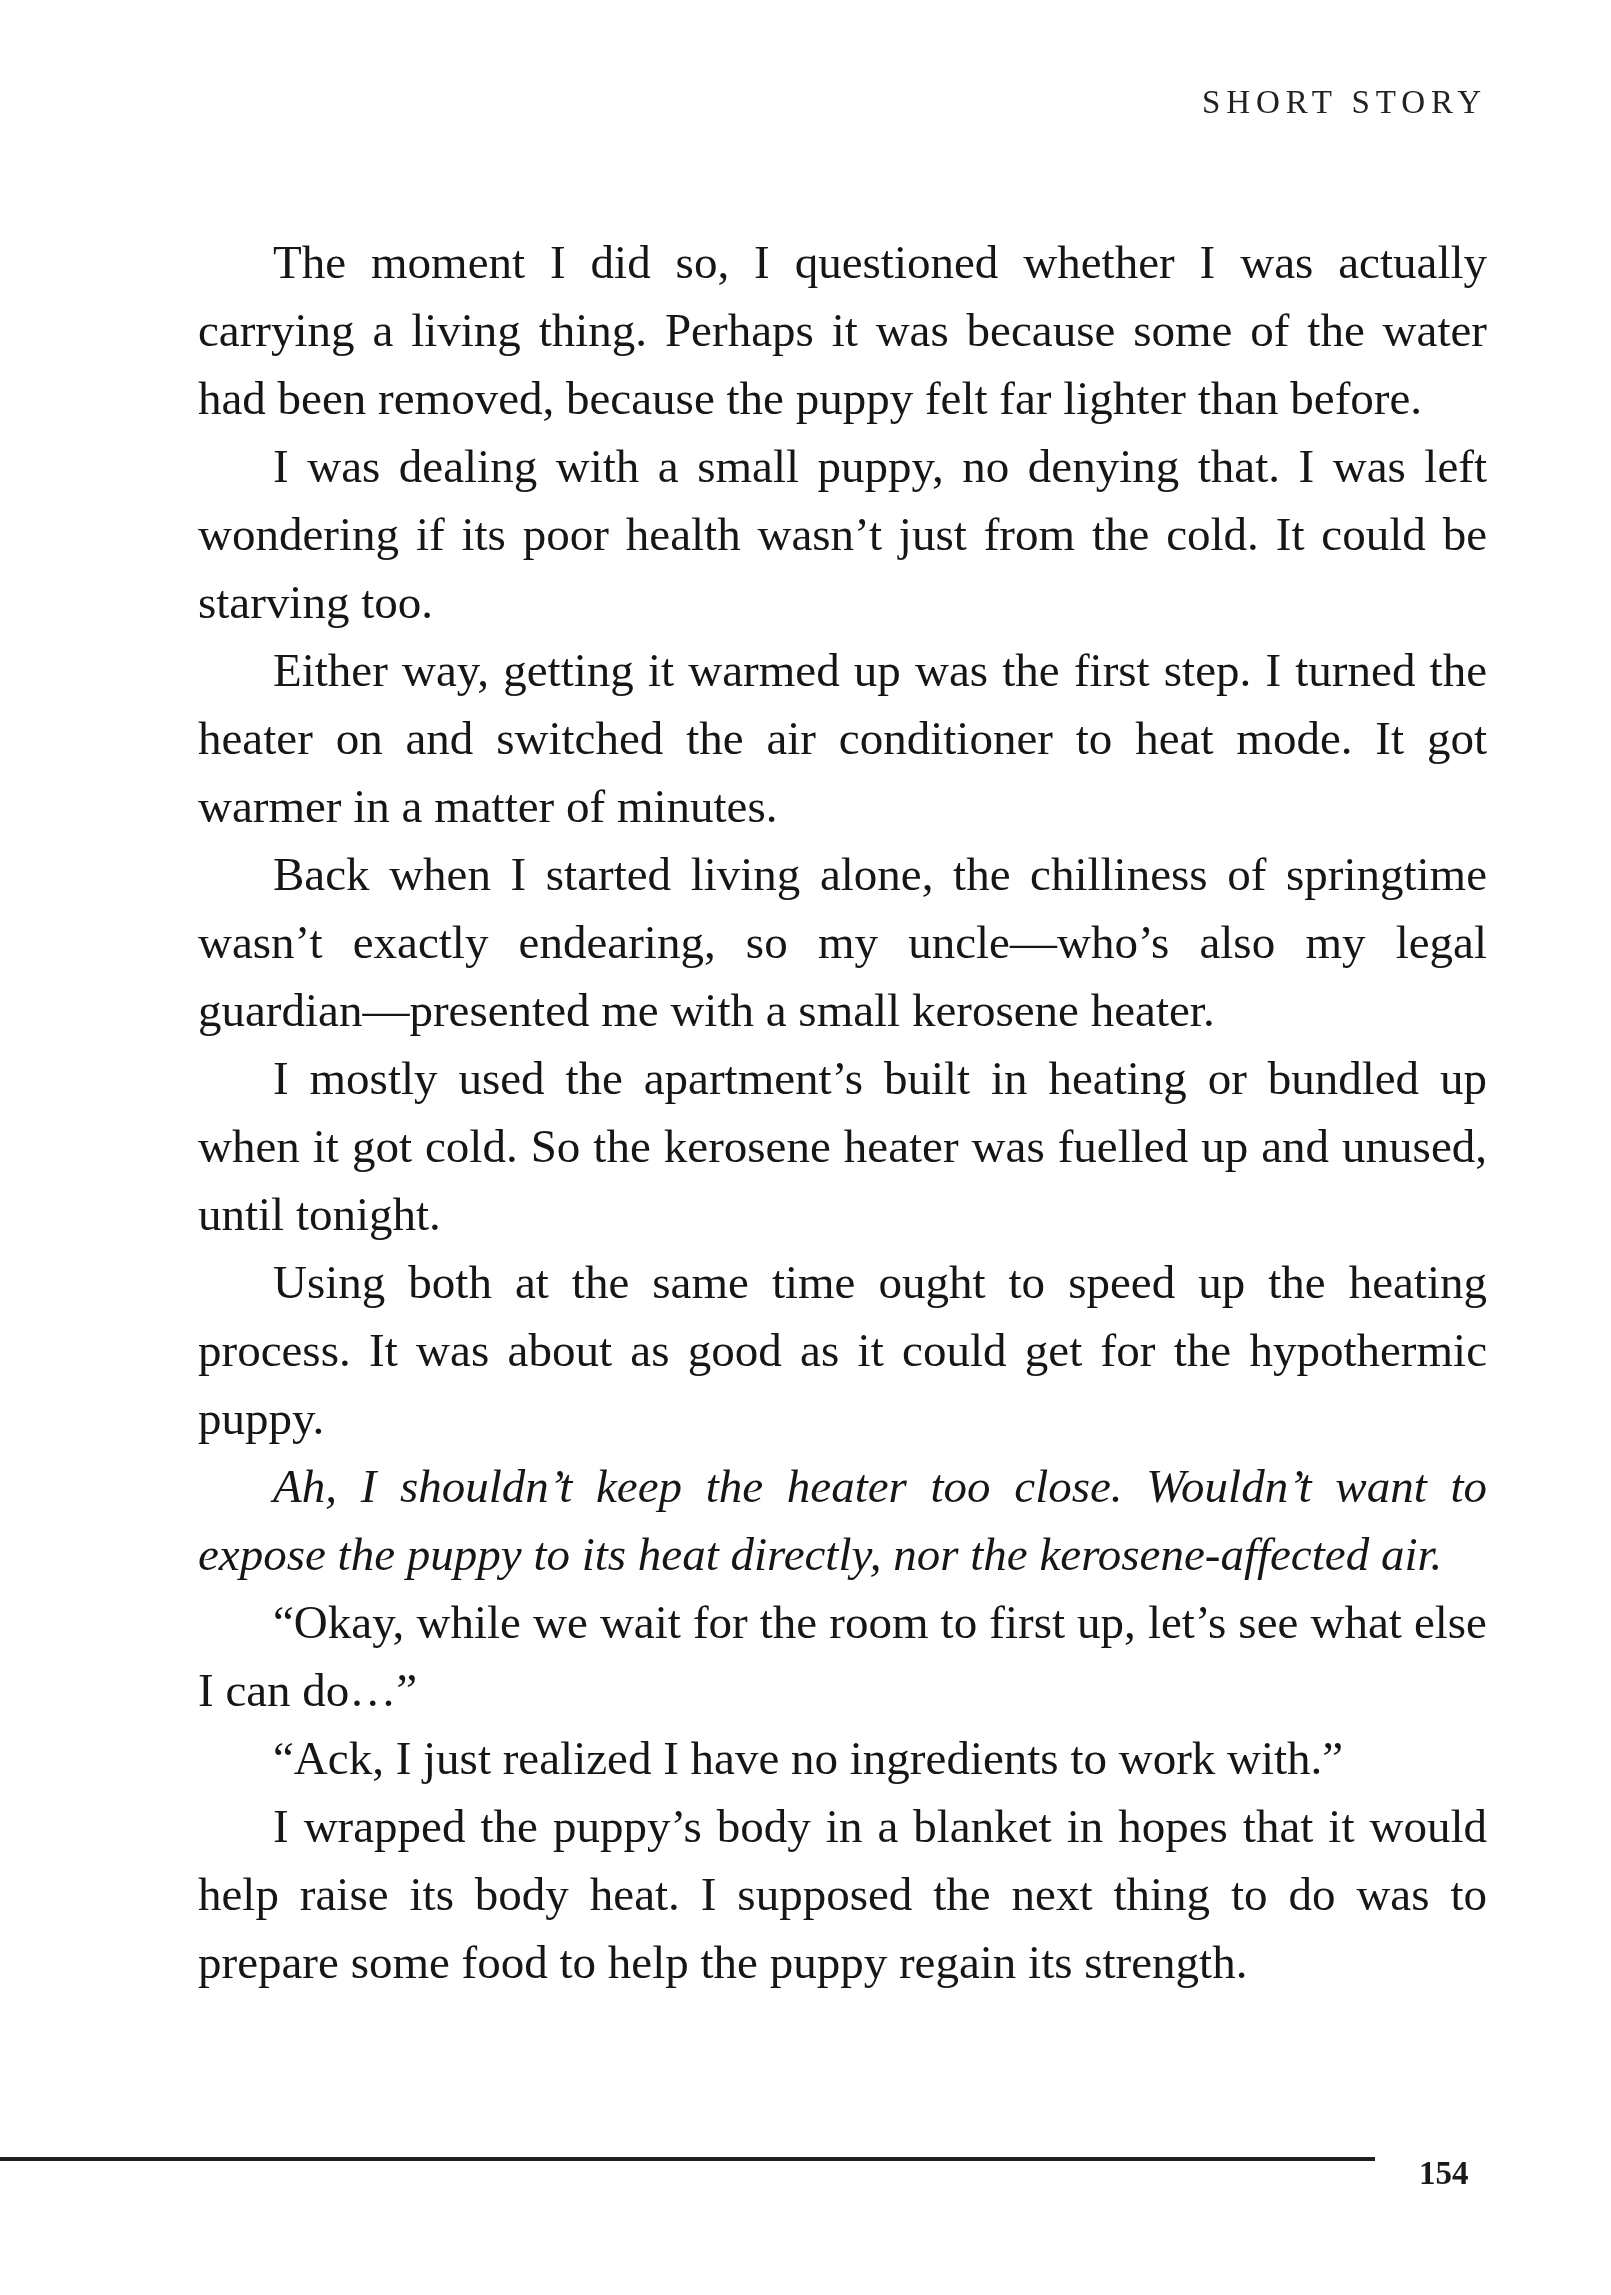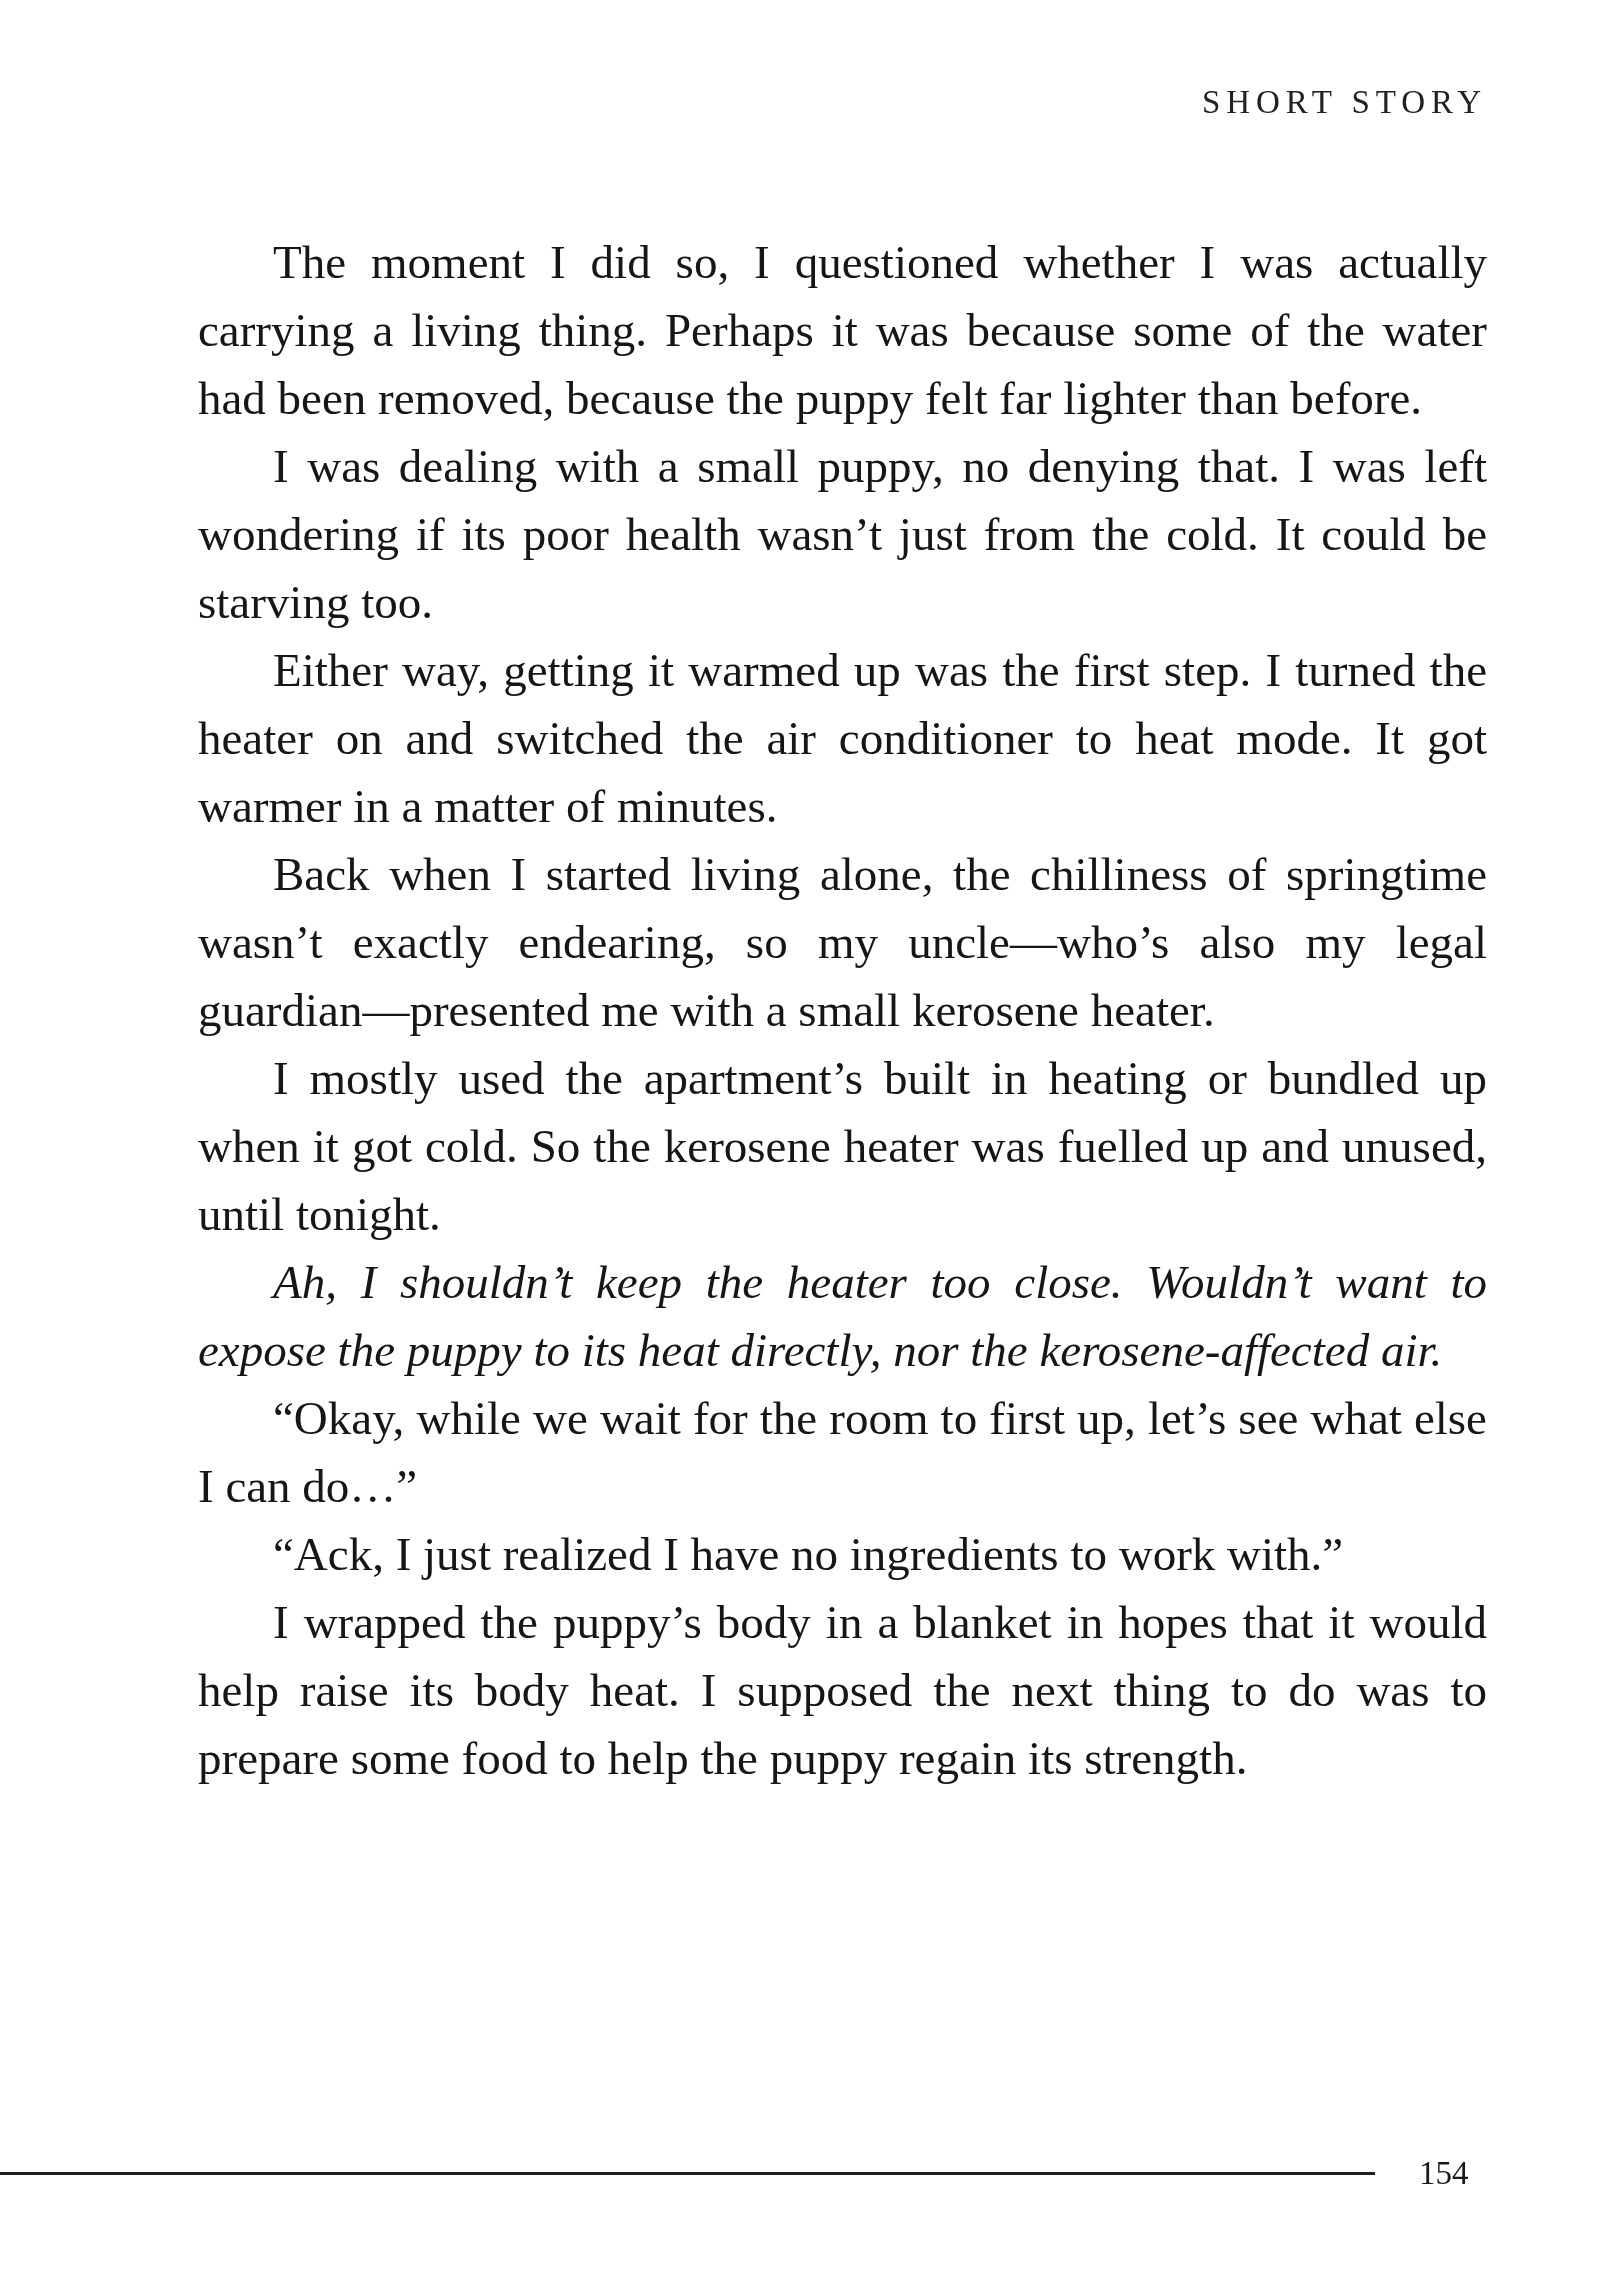--- a/index.html
+++ b/index.html
@@ -42,21 +42,21 @@
   }
   .story-body p.italic {
     font-style: italic;
   }
   .page-footer {
     position: absolute;
     left: 0;
     top: 2157px;
     width: 1611px;
     display: flex;
-    align-items: center;
+    font-weight: bold;
   }
   .footer-rule {
     width: 1375px;
     height: 3.6px;
     background: #1f1f1f;
     flex: 0 0 auto;
   }
   .page-number {
     flex: 0 0 auto;
     margin-left: 44px;
@@ -71,20 +71,21 @@
 <div class="page">
 
   <div class="running-header">SHORT STORY</div>
 
   <div class="story-body">
     <p class="para">The moment I did so, I questioned whether I was actually carrying a living thing. Perhaps it was because some of the water had been removed, because the puppy felt far lighter than before.</p>
     <p class="para">I was dealing with a small puppy, no denying that. I was left wondering if its poor health wasn’t just from the cold. It could be starving too.</p>
     <p class="para">Either way, getting it warmed up was the first step. I turned the heater on and switched the air conditioner to heat mode. It got warmer in a matter of minutes.</p>
     <p class="para">Back when I started living alone, the chilliness of springtime wasn’t exactly endearing, so my uncle—who’s also my legal guardian—presented me with a small kerosene heater.</p>
     <p class="para">I mostly used the apartment’s built in heating or bundled up when it got cold. So the kerosene heater was fuelled up and unused, until tonight.</p>
+    <p class="para">Using both at the same time ought to speed up the heating process. It was about as good as it could get for the hypothermic puppy.</p>
     <p class="para italic">Ah, I shouldn’t keep the heater too close. Wouldn’t want to expose the puppy to its heat directly, nor the kerosene-affected air.</p>
     <p class="para">“Okay, while we wait for the room to first up, let’s see what else I can do…”</p>
     <p class="para">“Ack, I just realized I have no ingredients to work with.”</p>
     <p class="para">I wrapped the puppy’s body in a blanket in hopes that it would help raise its body heat. I supposed the next thing to do was to prepare some food to help the puppy regain its strength.</p>
   </div>
 
   <div class="page-footer">
     <div class="footer-rule"></div>
     <span class="page-number">154</span>
   </div>

